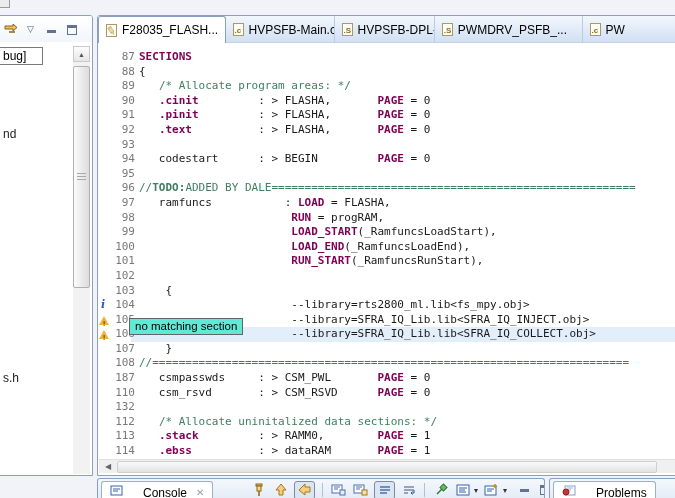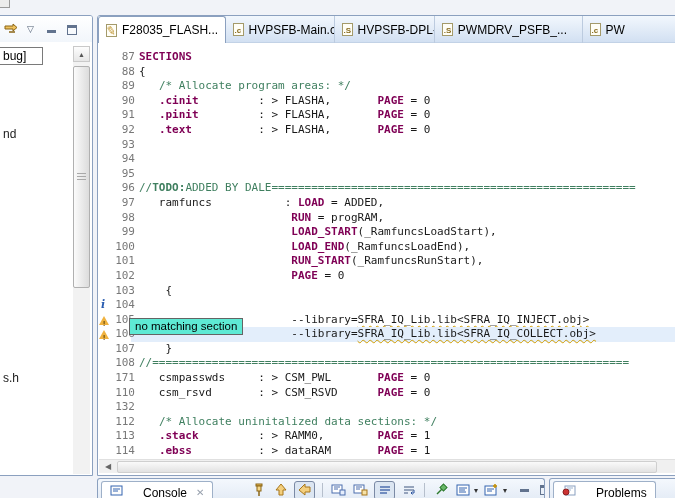--- a/index.html
+++ b/index.html
@@ -47,21 +47,21 @@
                font-family:"DejaVu Sans Mono", monospace; font-size:11px; line-height:14.6px; }
   .crow { position:relative; height:14.6px; white-space:nowrap; }
   .crow .hl { position:absolute; left:33px; right:0; top:0; bottom:0; background:#e3eefb; }
   .gut { position:absolute; left:0; top:0; width:13px; height:14.6px; }
   .lnum { position:absolute; left:13px; top:0; width:24px; text-align:right; color:#787878; }
   .ctext { position:absolute; left:41px; top:0; white-space:pre; }
   .tk-p { color:#191919; }
   .tk-k { color:#7F0055; font-weight:bold;text-align:right; }
   .tk-c { color:#3F7F5F; }
   .tk-ct { color:#3F7F5F; font-weight:bold; }
-  .tk-w { color:#191919; text-decoration:underline; text-decoration-style:wavy; text-decoration-color:#d09c00;
+  .tk-w { color:#191919; text-decoration-style:wavy; text-decoration-color:#d09c00;
           text-decoration-thickness:1px; text-underline-offset:2px; }
   .info-i { font-family:"DejaVu Serif", serif; font-style:italic; font-weight:bold; color:#2a5db0; font-size:11px; padding-left:3px; }
   .warn-tri { position:absolute; left:1px; top:3px; width:0; height:0;
               border-left:5px solid transparent; border-right:5px solid transparent; border-bottom:9px solid #f0b23e; }
   .warn-bang { position:absolute; left:4px; top:4px; font-size:7px; font-weight:bold; color:#4d3500; }
 
   
   #tooltip { position:absolute; left:31px; top:302px; background:#5eead4; border:1px solid #646464;
              padding:1px 5px 2px 5px; font-size:11.5px; color:#000; z-index:6; }
 
@@ -182,35 +182,36 @@
         <span class="ctext"><span class="tk-p">   </span><span class="tk-k">.text</span><span class="tk-p">          : &gt; FLASHA,       </span><span class="tk-k">PAGE</span><span class="tk-p"> = 0</span></span>
       </div>
       <div class="crow">
         <span class="gut"></span>
         <span class="lnum">93</span>
         <span class="ctext"></span>
       </div>
       <div class="crow">
         <span class="gut"></span>
         <span class="lnum">94</span>
+        <span class="ctext"><span class="tk-p">   codestart      : &gt; BEGIN         </span><span class="tk-k">PAGE</span><span class="tk-p"> = 0</span></span>
       </div>
       <div class="crow">
         <span class="gut"></span>
         <span class="lnum">95</span>
         <span class="ctext"></span>
       </div>
       <div class="crow">
         <span class="gut"></span>
         <span class="lnum">96</span>
         <span class="ctext"><span class="tk-c">//</span><span class="tk-ct">TODO:</span><span class="tk-c">ADDED BY DALE</span><span class="tk-c">=======================================================</span></span>
       </div>
       <div class="crow">
         <span class="gut"></span>
         <span class="lnum">97</span>
-        <span class="ctext"><span class="tk-p">   ramfuncs           : </span><span class="tk-k">LOAD</span><span class="tk-p"> = ADDED,</span></span>
+        <span class="ctext"><span class="tk-p">   ramfuncs           : </span><span class="tk-k">LOAD</span><span class="tk-p"> = FLASHA,</span></span>
       </div>
       <div class="crow">
         <span class="gut"></span>
         <span class="lnum">98</span>
         <span class="ctext"><span class="tk-p">                       </span><span class="tk-k">RUN</span><span class="tk-p"> = progRAM,</span></span>
       </div>
       <div class="crow">
         <span class="gut"></span>
         <span class="lnum">99</span>
         <span class="ctext"><span class="tk-p">                       </span><span class="tk-k">LOAD_START</span><span class="tk-p">(_RamfuncsLoadStart),</span></span>
@@ -221,30 +222,30 @@
         <span class="ctext"><span class="tk-p">                       </span><span class="tk-k">LOAD_END</span><span class="tk-p">(_RamfuncsLoadEnd),</span></span>
       </div>
       <div class="crow">
         <span class="gut"></span>
         <span class="lnum">101</span>
         <span class="ctext"><span class="tk-p">                       </span><span class="tk-k">RUN_START</span><span class="tk-p">(_RamfuncsRunStart),</span></span>
       </div>
       <div class="crow">
         <span class="gut"></span>
         <span class="lnum">102</span>
-        <span class="ctext"><span class="tk-p">                       </span><span class="tk-k">PAGE</span><span class="tk-p"> = 0</span></span>
       </div>
       <div class="crow">
         <span class="gut"></span>
         <span class="lnum">103</span>
         <span class="ctext"><span class="tk-p">    {</span></span>
       </div>
       <div class="crow">
         <span class="gut"><span class="info-i">i</span></span>
         <span class="lnum">104</span>
+        <span class="ctext"><span class="tk-p">                       </span><span class="tk-p">--library=rts2800_ml.lib&lt;fs_mpy.obj&gt;</span></span>
       </div>
       <div class="crow">
         <span class="gut">
           <span class="warn-tri"></span>
           <span class="warn-bang">!</span>
         </span>
         <span class="lnum">105</span>
         <span class="ctext"><span class="tk-p">                       </span><span class="tk-p">--library=</span><span class="tk-w">SFRA_IQ_Lib.lib&lt;SFRA_IQ_INJECT.obj&gt;</span></span>
       </div>
       <div class="crow">
@@ -261,21 +262,21 @@
         <span class="lnum">107</span>
         <span class="ctext"><span class="tk-p">    }</span></span>
       </div>
       <div class="crow">
         <span class="gut"></span>
         <span class="lnum">108</span>
         <span class="ctext"><span class="tk-c">//</span><span class="tk-c">========================================================================</span></span>
       </div>
       <div class="crow">
         <span class="gut"></span>
-        <span class="lnum">171</span>
+        <span class="lnum">187</span>
         <span class="ctext"><span class="tk-p">   csmpasswds     : &gt; CSM_PWL       </span><span class="tk-k">PAGE</span><span class="tk-p"> = 0</span></span>
       </div>
       <div class="crow">
         <span class="gut"></span>
         <span class="lnum">110</span>
         <span class="ctext"><span class="tk-p">   csm_rsvd       : &gt; CSM_RSVD      </span><span class="tk-k">PAGE</span><span class="tk-p"> = 0</span></span>
       </div>
       <div class="crow">
         <span class="gut"></span>
         <span class="lnum">132</span>

